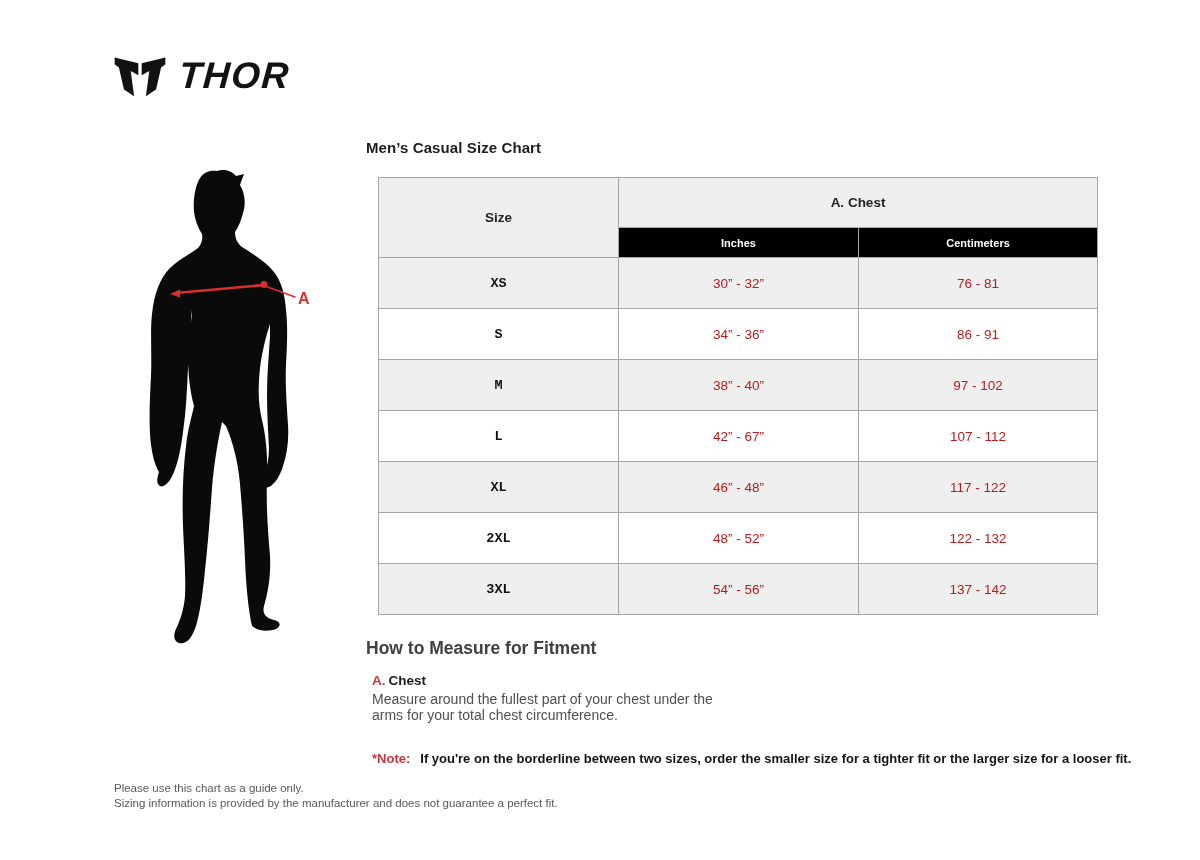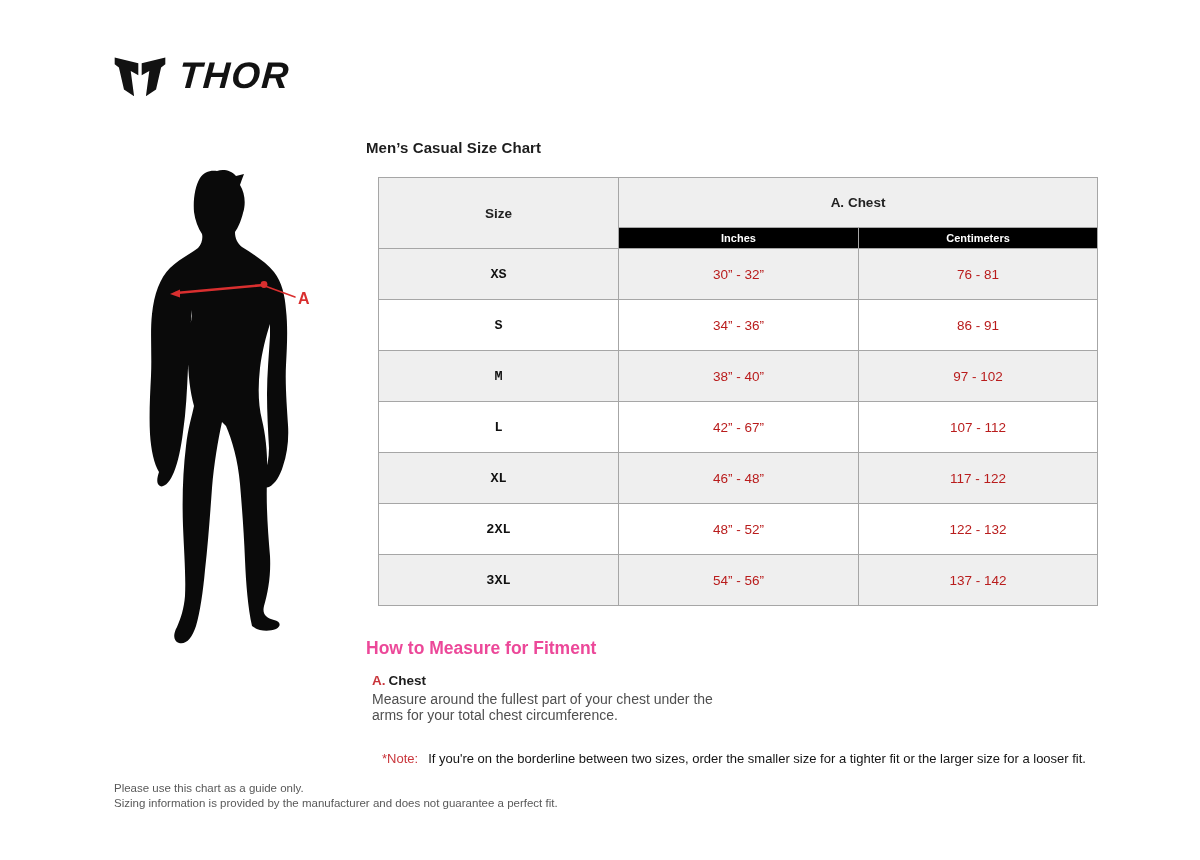--- a/index.html
+++ b/index.html
@@ -9,36 +9,36 @@
   
   .logo { position:absolute; left:113px; top:52px; display:flex; align-items:center; gap:12px; }
   .logo-icon svg { display:block; }
   .logo-text { font-weight:bold; font-style:italic; font-size:37px; letter-spacing:1.5px; color:#121212; transform:skewX(-4deg); }
 
   
   .figure-wrap { position:absolute; left:143px; top:168px; width:190px; height:480px; }
 
   
   .page-title { position:absolute; left:366px; top:139px; font-size:15px; font-weight:bold; color:#1d1d1d; letter-spacing:0.1px; }
-  .howto-title { position:absolute; left:366px; top:638px; font-size:17.5px; font-weight:bold; color:#ec4899; }
+  .howto-title { position:absolute; left:366px; top:638px; font-size:17.5px; font-weight:bold; color:#404040; }
 
   
   .size-table { position:absolute; left:378px; top:177px; width:719px; border-collapse:collapse; table-layout:fixed; }
   .size-table th, .size-table td { border:1px solid #a6a6a6; text-align:center; vertical-align:middle; }
   .size-table .hdr { background:#efefef; font-size:13.5px; font-weight:bold; color:#222; height:50px; }
-  .size-table .bar { background:#000000; color:#ffffff; font-size:11px; font-weight:bold; height:21px; border-color:#a6a6a6; }
+  .size-table .bar { background:#000000; color:#ffffff; font-size:11px; font-weight:bold; height:30px; border-color:#a6a6a6; }
   .size-table td { font-size:13.5px; color:#b91c1c; height:51px; }
   .size-table td.size-col { font-weight:bold; color:#111;font-family:Liberation Mono, monospace; }
   .size-table tr.alt td { background:#efefef; }
 
   
   .measure-item { position:absolute; left:372px; top:673px; font-size:13.5px; font-weight:bold; color:#1d1d1d; }
   .measure-item .key { color:#c9353b; margin-right:3px; }
   .measure-desc { position:absolute; left:372px; top:692px; width:372px; font-size:14px; line-height:15.5px; color:#4f4f4f; }
-  .note-line { position:absolute; left:382px; top:751px; font-size:13px; font-weight:normal; color:#141414; white-space:nowrap; }
+  .note-line { position:absolute; left:372px; top:751px; font-size:13px; font-weight:bold; color:#141414; white-space:nowrap; }
   .note-line .note-key { color:#c9353b; margin-right:10px; }
 
   
   .footer { position:absolute; left:114px; top:781px; font-size:11.5px; line-height:14.5px; color:#595959; }
 </style>
 </head>
 <body>
 
 <div class="canvas">
 

